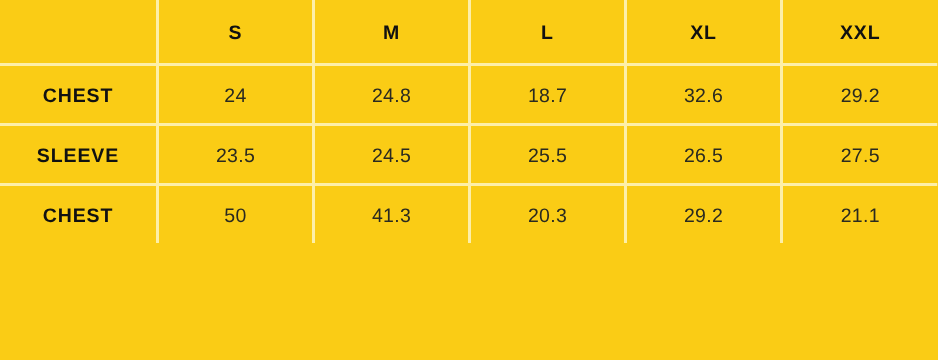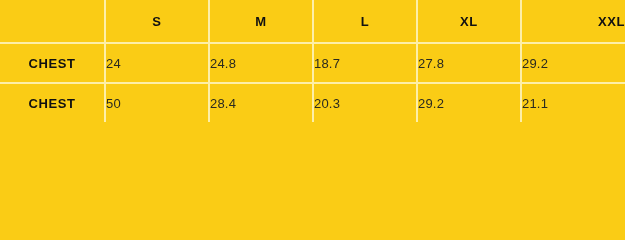--- a/index.html
+++ b/index.html
@@ -44,21 +44,20 @@
     letter-spacing: 0.6px;
     background: #FACC15;
     border-right: 2px solid #FDEFA8;
     border-bottom: 2px solid #FDEFA8;
   }
   .chart-table thead th.corner-cell {
     border-right: 2px solid #FDEFA8;
   }
   .chart-table thead th:last-child {
     border-right: none;
-    text-align: right;
   }
 
   
   .chart-table tbody tr {
     height: 38px;
   }
   .chart-table tbody th,
   .chart-table tbody td {
     height: 38px;
     padding: 0;
@@ -79,21 +78,21 @@
 
   .chart-table tbody th.row-label {
     text-align: center;
     font-size: 13px;
     font-weight: bold;
     color: #111111;
     letter-spacing: 0.6px;
   }
 
   .chart-table tbody td.value-cell {
-    text-align: left;
+    text-align: center;
     font-size: 13px;
     font-weight: normal;
     color: #2a2a20;
     letter-spacing: 0.2px;
   }
 </style>
 </head>
 <body>
 
 <div id="size-chart">
@@ -115,26 +114,34 @@
         <th>XL</th>
         <th>XXL</th>
       </tr>
     </thead>
     <tbody>
       <tr>
         <th class="row-label">CHEST</th>
         <td class="value-cell">24</td>
         <td class="value-cell">24.8</td>
         <td class="value-cell">18.7</td>
-        <td class="value-cell">27.8</td>
+        <td class="value-cell">32.6</td>
         <td class="value-cell">29.2</td>
+      </tr>
+      <tr>
+        <th class="row-label">SLEEVE</th>
+        <td class="value-cell">23.5</td>
+        <td class="value-cell">24.5</td>
+        <td class="value-cell">25.5</td>
+        <td class="value-cell">26.5</td>
+        <td class="value-cell">27.5</td>
       </tr>
       <tr>
         <th class="row-label">CHEST</th>
         <td class="value-cell">50</td>
-        <td class="value-cell">28.4</td>
+        <td class="value-cell">41.3</td>
         <td class="value-cell">20.3</td>
         <td class="value-cell">29.2</td>
         <td class="value-cell">21.1</td>
       </tr>
     </tbody>
   </table>
 </div>
 
 </body></html>

